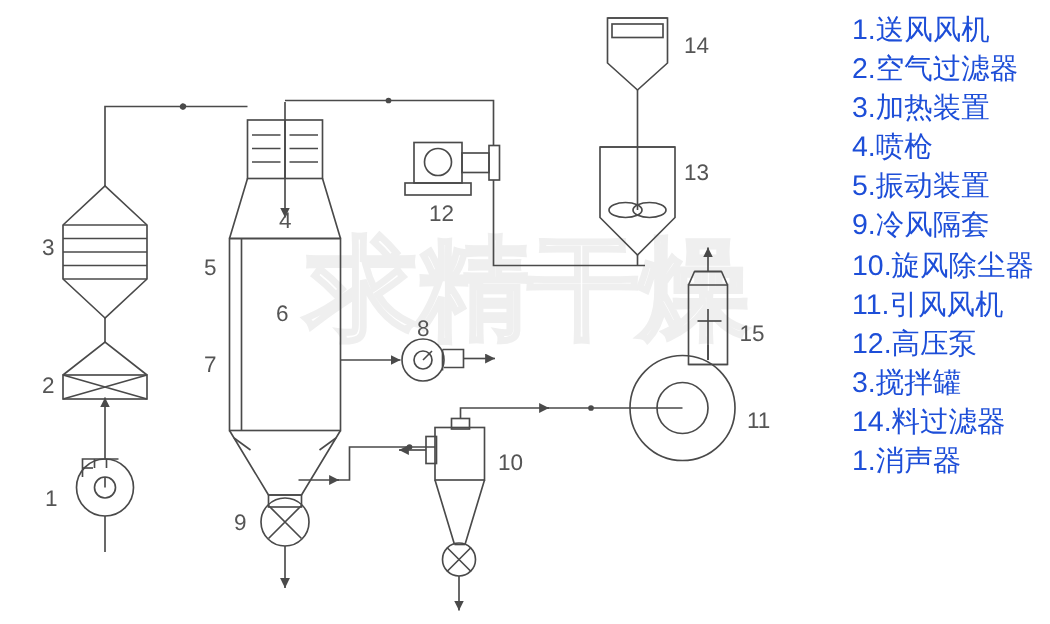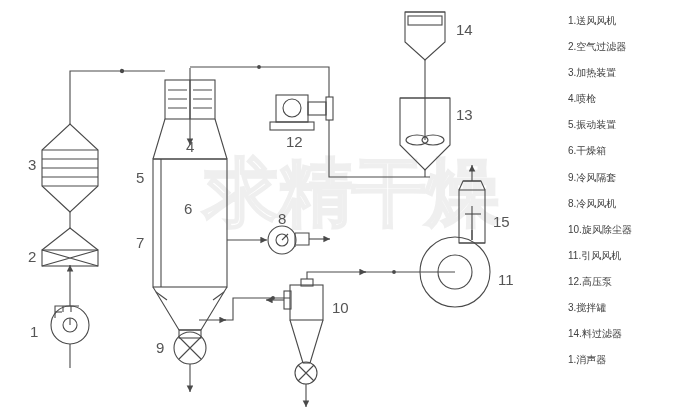--- a/index.html
+++ b/index.html
@@ -26,23 +26,23 @@
     height: 416px;
   }
   .legend {
     position: absolute;
     left: 568px;
     top: 8px;
     width: 130px;
     height: 400px;
   }
   .legend-item {
-    font-size: 10px;
+    font-size: 19px;
     line-height: 26.1px;
-    color: #404040;
+    color: #1d4ed8;
     white-space: nowrap;
     letter-spacing: 0px;
   }
 </style>
 </head>
 <body>
 
 <div id="page">
 
   <svg id="diagram-svg" viewBox="0 0 700 416">
@@ -241,23 +241,21 @@
       <text x="493" y="227">15</text>
     </g>
   </svg>
 
   <div class="legend">
     <div class="legend-item">1.送风风机</div>
     <div class="legend-item">2.空气过滤器</div>
     <div class="legend-item">3.加热装置</div>
     <div class="legend-item">4.喷枪</div>
     <div class="legend-item">5.振动装置</div>
-    <div class="legend-item">6.干燥箱</div>
     <div class="legend-item">9.冷风隔套</div>
-    <div class="legend-item">8.冷风风机</div>
     <div class="legend-item">10.旋风除尘器</div>
     <div class="legend-item">11.引风风机</div>
     <div class="legend-item">12.高压泵</div>
     <div class="legend-item">3.搅拌罐</div>
     <div class="legend-item">14.料过滤器</div>
     <div class="legend-item">1.消声器</div>
   </div>
 
 </div>
 

